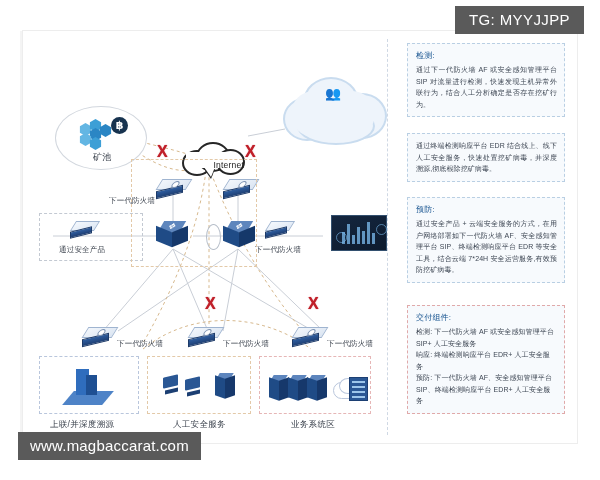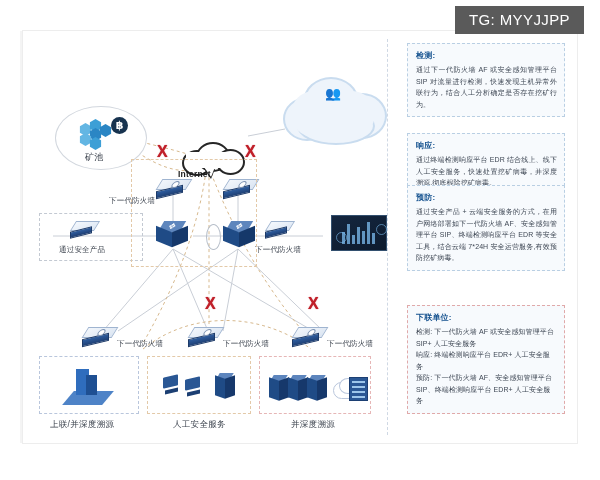--- a/index.html
+++ b/index.html
@@ -128,22 +128,22 @@
     border: 1px solid #1d3a68;
     transform: skewY(-14deg); box-sizing: border-box;
   }
   .internet-cloud { position: absolute; width: 66px; height: 34px; }
   .internet-cloud .b1 { position:absolute; left:4px; top:9px; width:26px; height:22px; background:#fff; border:2px solid #262626; border-radius:50%; }
   .internet-cloud .b2 { position:absolute; left:18px; top:1px; width:30px; height:26px; background:#fff; border:2px solid #262626; border-radius:50%; }
   .internet-cloud .b3 { position:absolute; left:38px; top:8px; width:25px; height:22px; background:#fff; border:2px solid #262626; border-radius:50%; }
   .internet-cloud .mask { position:absolute; left:8px; top:11px; width:50px; height:16px; background:#fff; }
   .internet-cloud .tail { position:absolute; left:26px; top:26px; width:0;height:0; border-left:7px solid transparent; border-right:4px solid transparent; border-top:10px solid #fff; filter: drop-shadow(0 2px 0 #262626);}
   .internet-cloud .txt {
-    position:absolute; left:0; top:28px; width:66px;
-    text-align:left; font-size:8.5px; color:#1b1b1b; font-weight:700;
+    position:absolute; left:0; top:19px; width:66px;
+    text-align:right; font-size:8.5px; color:#1b1b1b; font-weight:400;
     letter-spacing:.2px;
   }
 
   .sangfor-cloud { position: absolute; width: 104px; height: 74px; }
   .sangfor-cloud .p {
     position:absolute; background:#eef4fb; border:2px solid #c9dcef; border-radius:50%;
   }
   .sangfor-cloud .c1 { left:2px;  top:24px; width:44px; height:40px; }
   .sangfor-cloud .c2 { left:22px; top:4px;  width:52px; height:46px; }
   .sangfor-cloud .c3 { left:56px; top:20px; width:46px; height:42px; }
@@ -243,21 +243,21 @@
     position:absolute;
     left:8px;
     width:158px;
     box-sizing:border-box;
     background:#f7fafd;
     border:1px dashed #b9cfe3;
     padding:6px 7px 6px 8px;
   }
   .tblock.red { border-color:#e0a9a9; }
   .tblock .ttl {
-    font-size:8px; font-weight:700; color:#15528f;
+    font-size:8px; font-weight:400; color:#15528f;
     margin-bottom:3px; letter-spacing:.2px;
   }
   .tblock .body {
     font-size:7px; line-height:11.5px; color:#3e4754;
     text-align:justify; letter-spacing:.1px;
     white-space:pre-line;
   }
   .tblock .sub {
     font-size:7px; line-height:11.5px; color:#3e4754;
     letter-spacing:.1px; white-space:pre-line;
@@ -321,21 +321,21 @@
       <div class="pool" style="left:32px; top:75px; width:90px; height:62px;"></div>
       <div class="hexgroup" style="left:56px; top:88px; width:44px; height:34px;">
         <div class="hex lt" style="left:0px;  top:4px;"></div>
         <div class="hex" style="left:10px; top:0px;"></div>
         <div class="hex dk" style="left:10px; top:9px;"></div>
         <div class="hex lt" style="left:0px;  top:14px;"></div>
         <div class="hex" style="left:10px; top:18px;"></div>
         <div class="hex dk" style="left:20px; top:5px;"></div>
       </div>
       <div class="btc" style="left:88px; top:86px;">฿</div>
-      <div class="dlabel" style="left:62px; top:120px; font-size:9px;">矿池</div>
+      <div class="dlabel" style="left:70px; top:120px; font-size:9px;">矿池</div>
 
       <div class="internet-cloud" style="left:155px; top:110px;">
         <div class="b1"></div>
           <div class="b2"></div>
           <div class="b3"></div>
         <div class="mask"></div>
         <div class="tail"></div>
         <div class="txt">Internet</div>
       </div>
 
@@ -470,46 +470,46 @@
       <div class="dbcloud" style="left:310px; top:345px;">
         <div class="cl"></div>
           <div class="cl2"></div>
         <div class="rack">
           <i style="top:3px;"></i>
             <i style="top:8px;"></i>
             <i style="top:13px;"></i>
             <i style="top:18px;"></i>
         </div>
       </div>
-      <div class="zlabel" style="left:268px; top:388px;">并深度溯源</div>
+      <div class="zlabel" style="left:268px; top:388px;">业务系统区</div>
 
       <div class="panel">
 
         <div class="tblock" style="top:6px;">
           <div class="ttl">检测:</div>
           <div class="body">通过下一代防火墙 AF 或安全感知管理平台 SIP 对流量进行检测，快速发现主机异常外联行为，结合人工分析确定是否存在挖矿行为。</div>
         </div>
 
         <div class="tblock" style="top:96px;">
-          <div class="ttl">响应:</div>
           <div class="body">通过终端检测响应平台 EDR 结合线上、线下人工安全服务，快速处置挖矿病毒，并深度溯源,彻底根除挖矿病毒。</div>
         </div>
 
-        <div class="tblock" style="top:148px;">
+        <div class="tblock" style="top:160px;">
           <div class="ttl">预防:</div>
           <div class="body">通过安全产品 + 云端安全服务的方式，在用户网络部署如下一代防火墙 AF、安全感知管理平台 SIP、终端检测响应平台 EDR 等安全工具，结合云端 7*24H 安全运营服务,有效预防挖矿病毒。</div>
         </div>
 
         <div class="tblock red" style="top:268px;">
-          <div class="ttl">下联单位:</div>
+          <div class="ttl">交付组件:</div>
           <div class="sub">检测: 下一代防火墙 AF 或安全感知管理平台 SIP+ 人工安全服务
 响应: 终端检测响应平台 EDR+ 人工安全服务
 预防: 下一代防火墙 AF、安全感知管理平台 SIP、终端检测响应平台 EDR+ 人工安全服务</div>
         </div>
 
       </div>
 
     </div>
   </div>
 
   <div class="tag-badge">TG: MYYJJPP</div>
+  <div class="watermark">www.magbaccarat.com</div>
 
 </div>
 
 </body></html>

